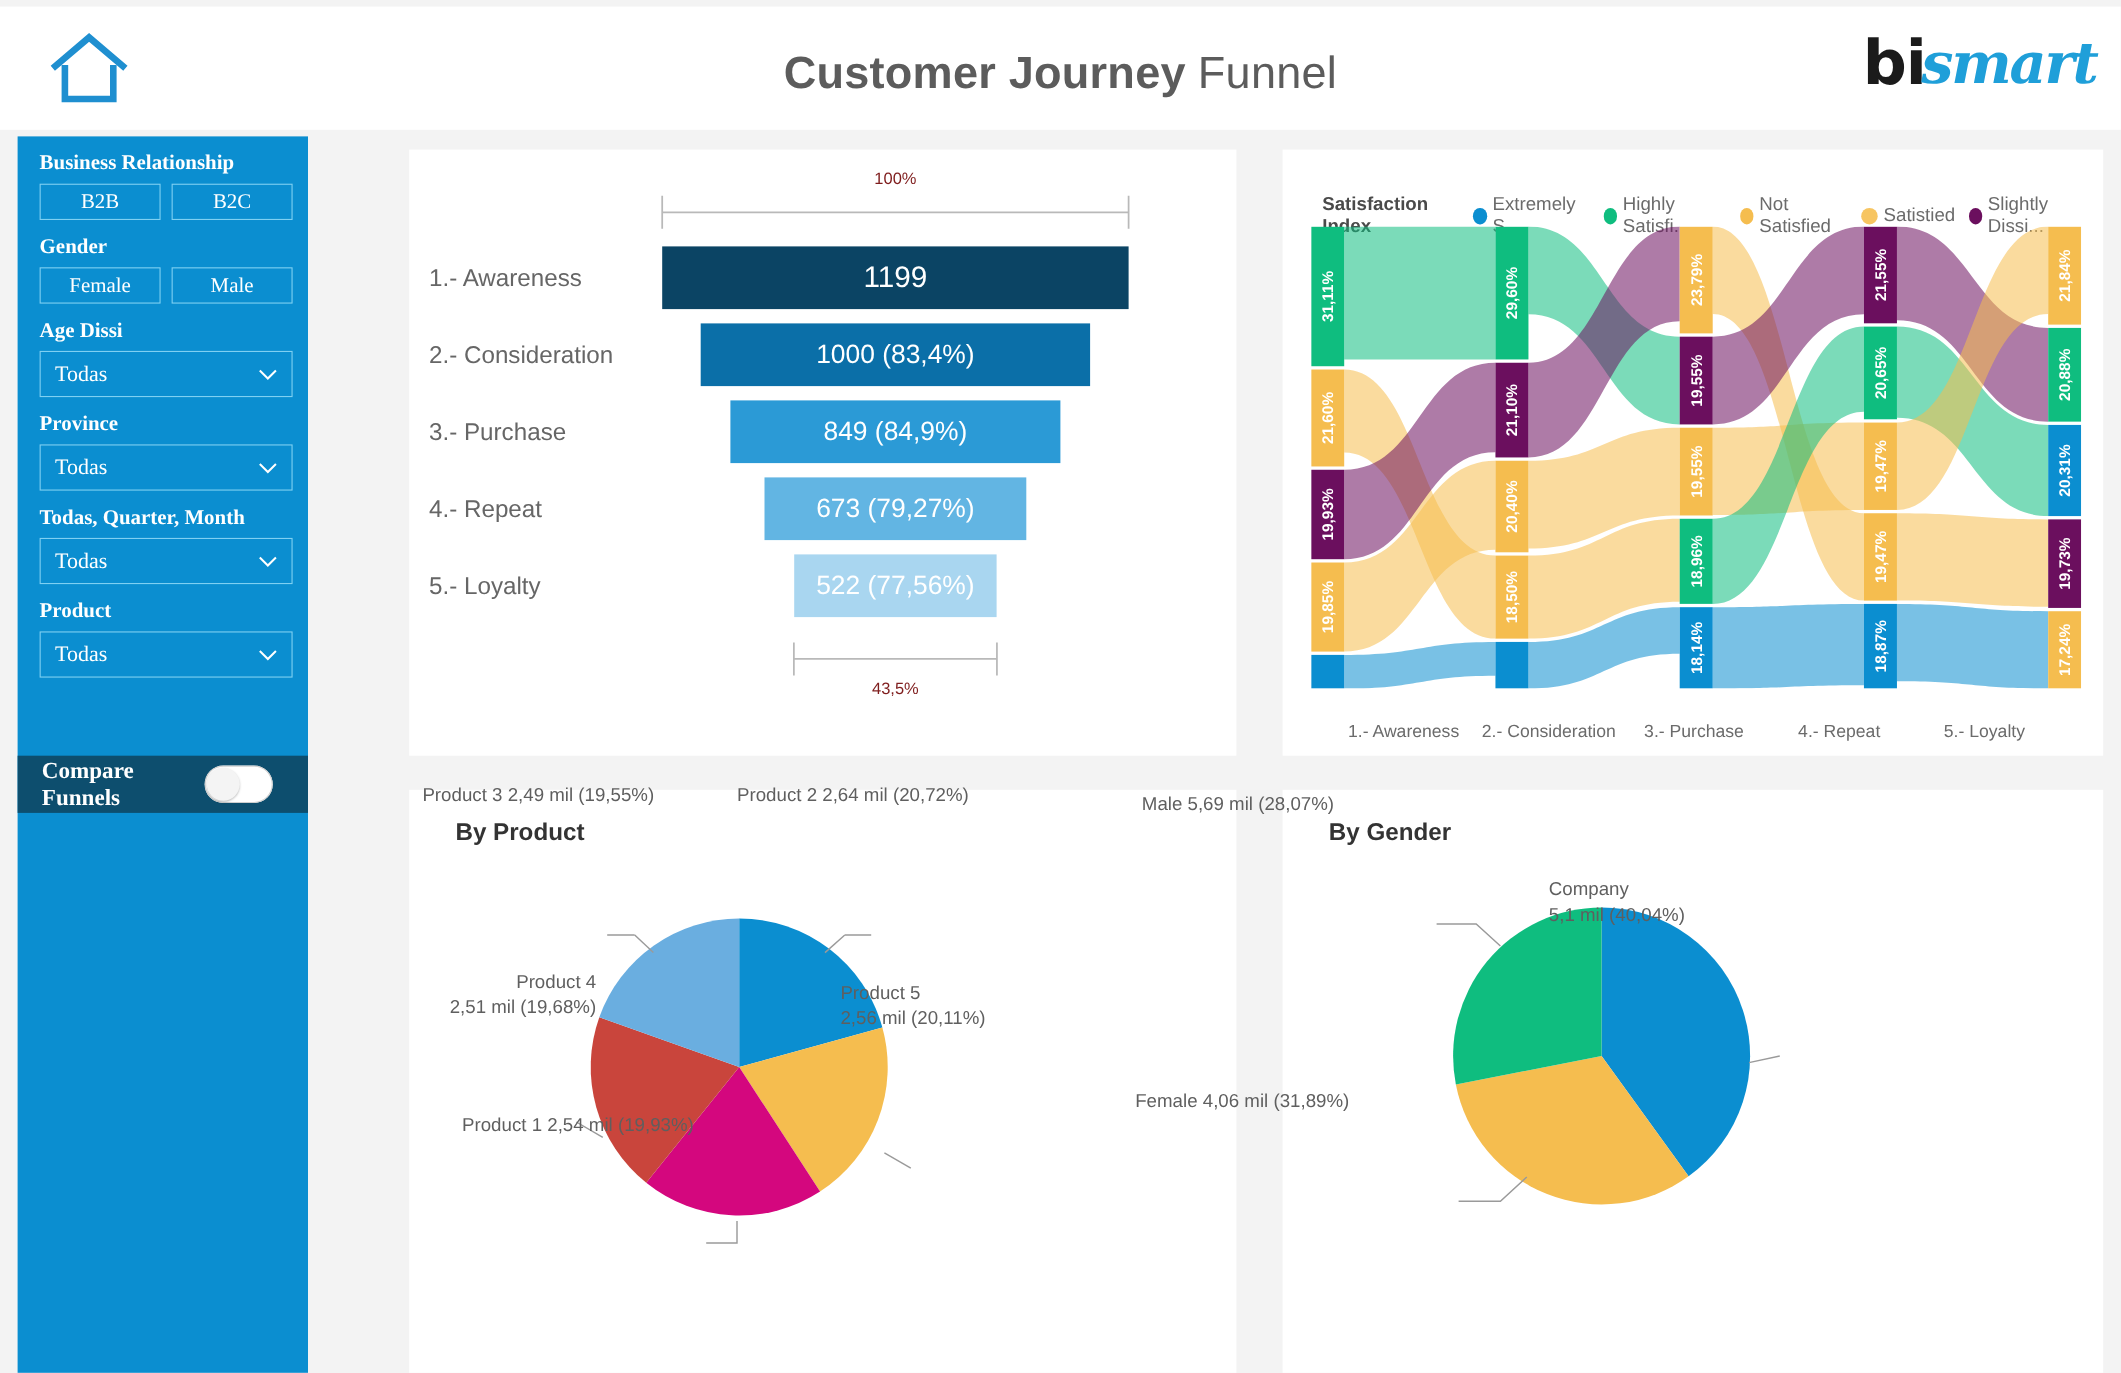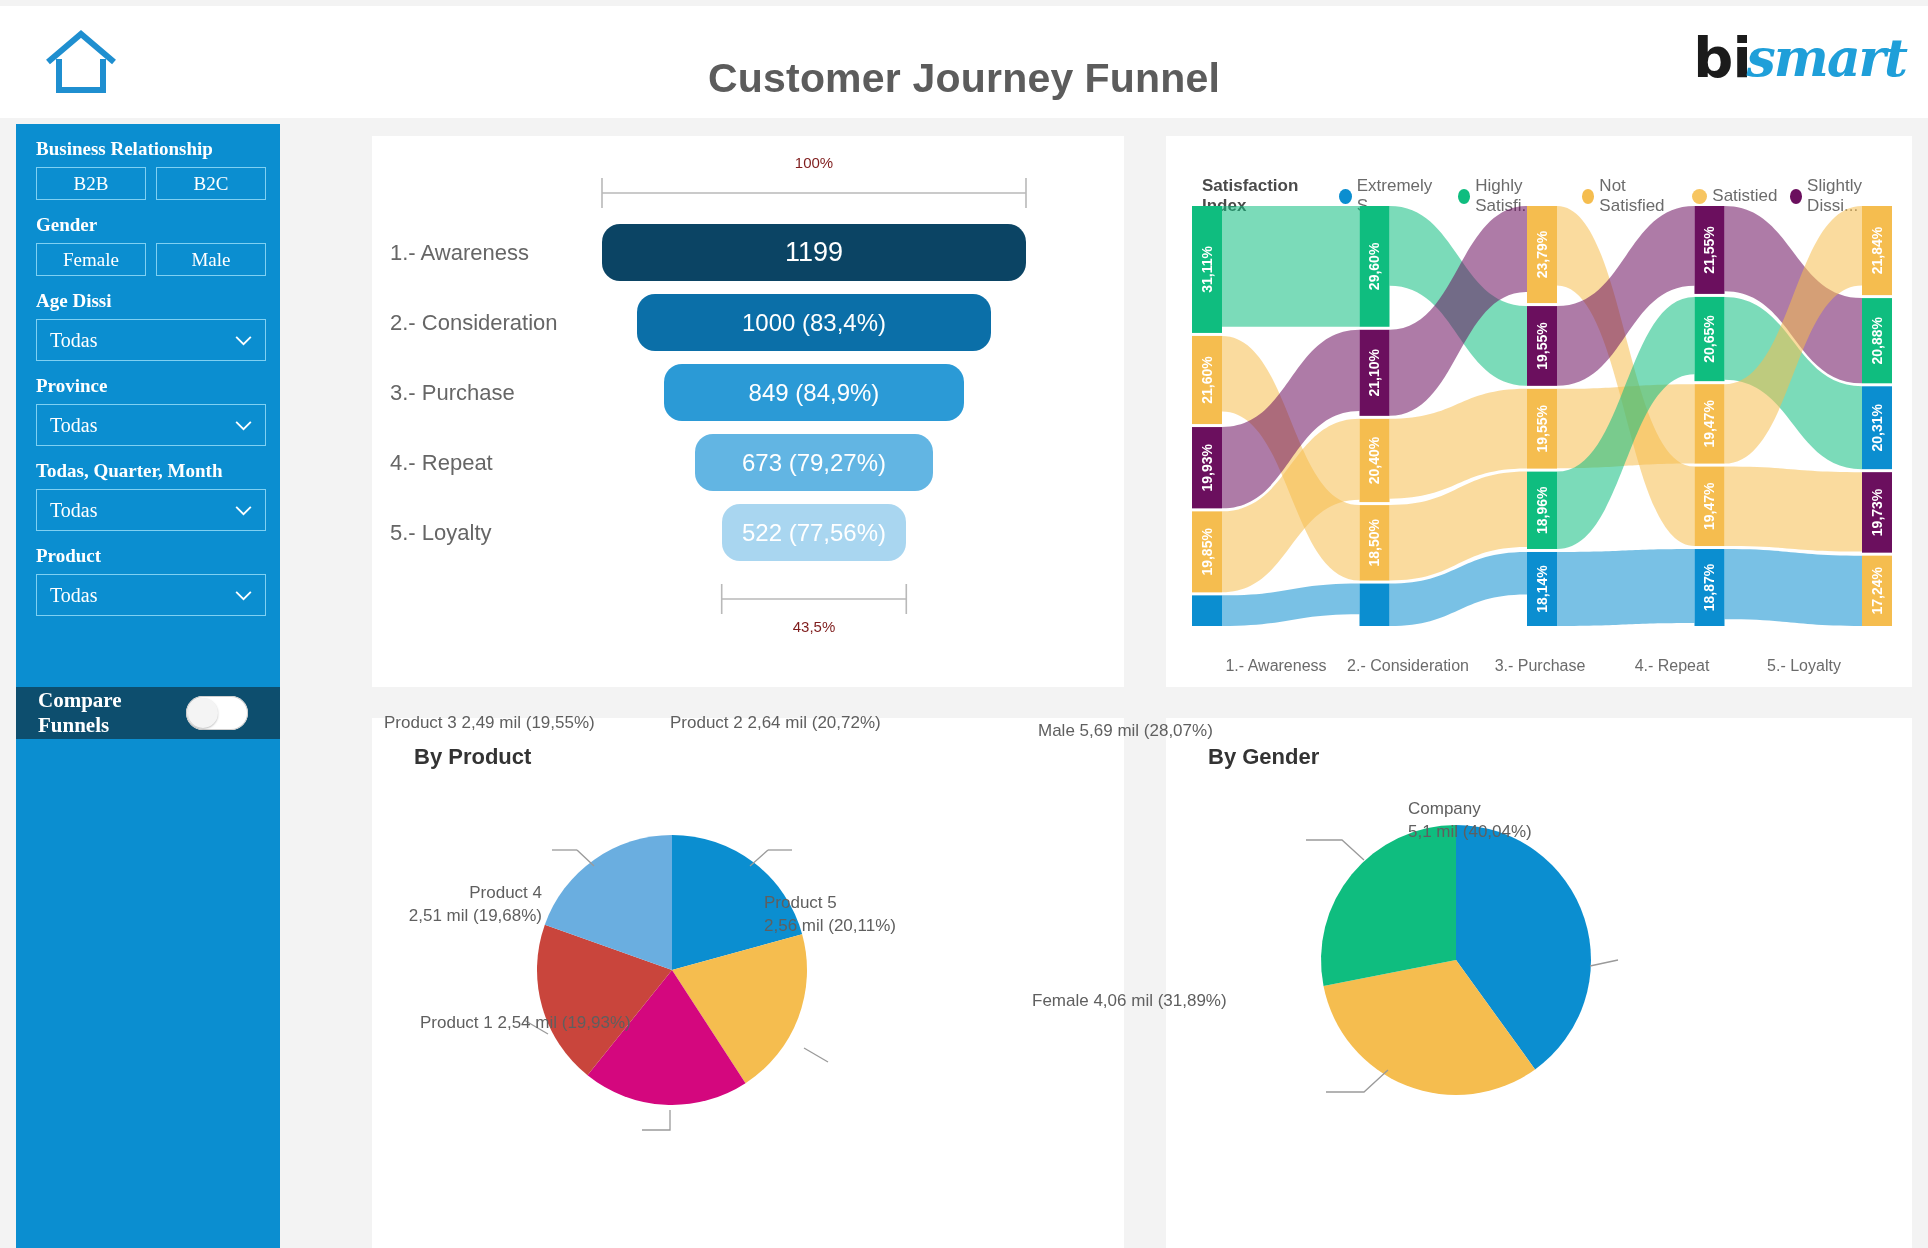--- a/index.html
+++ b/index.html
@@ -17,26 +17,26 @@
     background: #ffffff;
     display: flex; align-items: center;
   }
   .home-btn {
     position: absolute; left: 42px; top: 20px;
     width: 78px; height: 72px;
     display: flex; align-items: center; justify-content: center;
     cursor: pointer;
   }
   .page-title {
-    position: absolute; left: 0; top: 16px; width: 1928px; height: 112px;
+    position: absolute; left: 0; top: 4px; width: 1928px; height: 112px;
     display: flex; align-items: center; justify-content: center;
     font-size: 41px; color: #5c5c5c; letter-spacing: .2px;
   }
   .page-title .t-bold { font-weight: bold; }
-  .page-title .t-reg { font-weight: bold; margin-left: 11px; }
+  .page-title .t-reg { font-weight: normal; margin-left: 11px; }
 
   .logo {
     position: absolute; right: 22px; top: 18px;
     height: 66px; display: flex; align-items: center;
   }
   .logo .bi {
     font-family: "DejaVu Sans", sans-serif;
     font-weight: bold; font-size: 56px; color: #1b1b1b; letter-spacing: -1px;
   }
   .logo .smart {
@@ -110,21 +110,21 @@
   .fnl-row {
     position: absolute; left: 0; width: 100%;
     display: flex; align-items: center;
   }
   .fnl-label {
     width: 260px; text-align: left; padding-left: 18px;
     font-size: 22px; color: #666666;
   }
   .fnl-bar {
     height: 57px; display: flex; align-items: center; justify-content: center;
-    color: #ffffff; font-size: 24px; border-radius: 18px;
+    color: #ffffff; font-size: 24px;
   }
   .fnl-bar.b1 { font-size: 27px; }
   .pct-top, .pct-bot {
     position: absolute; font-size: 15px; color: #7f1d1d;
     text-align: center;
   }
 
   
   .legend {
     position: absolute; left: 36px; top: 40px;

